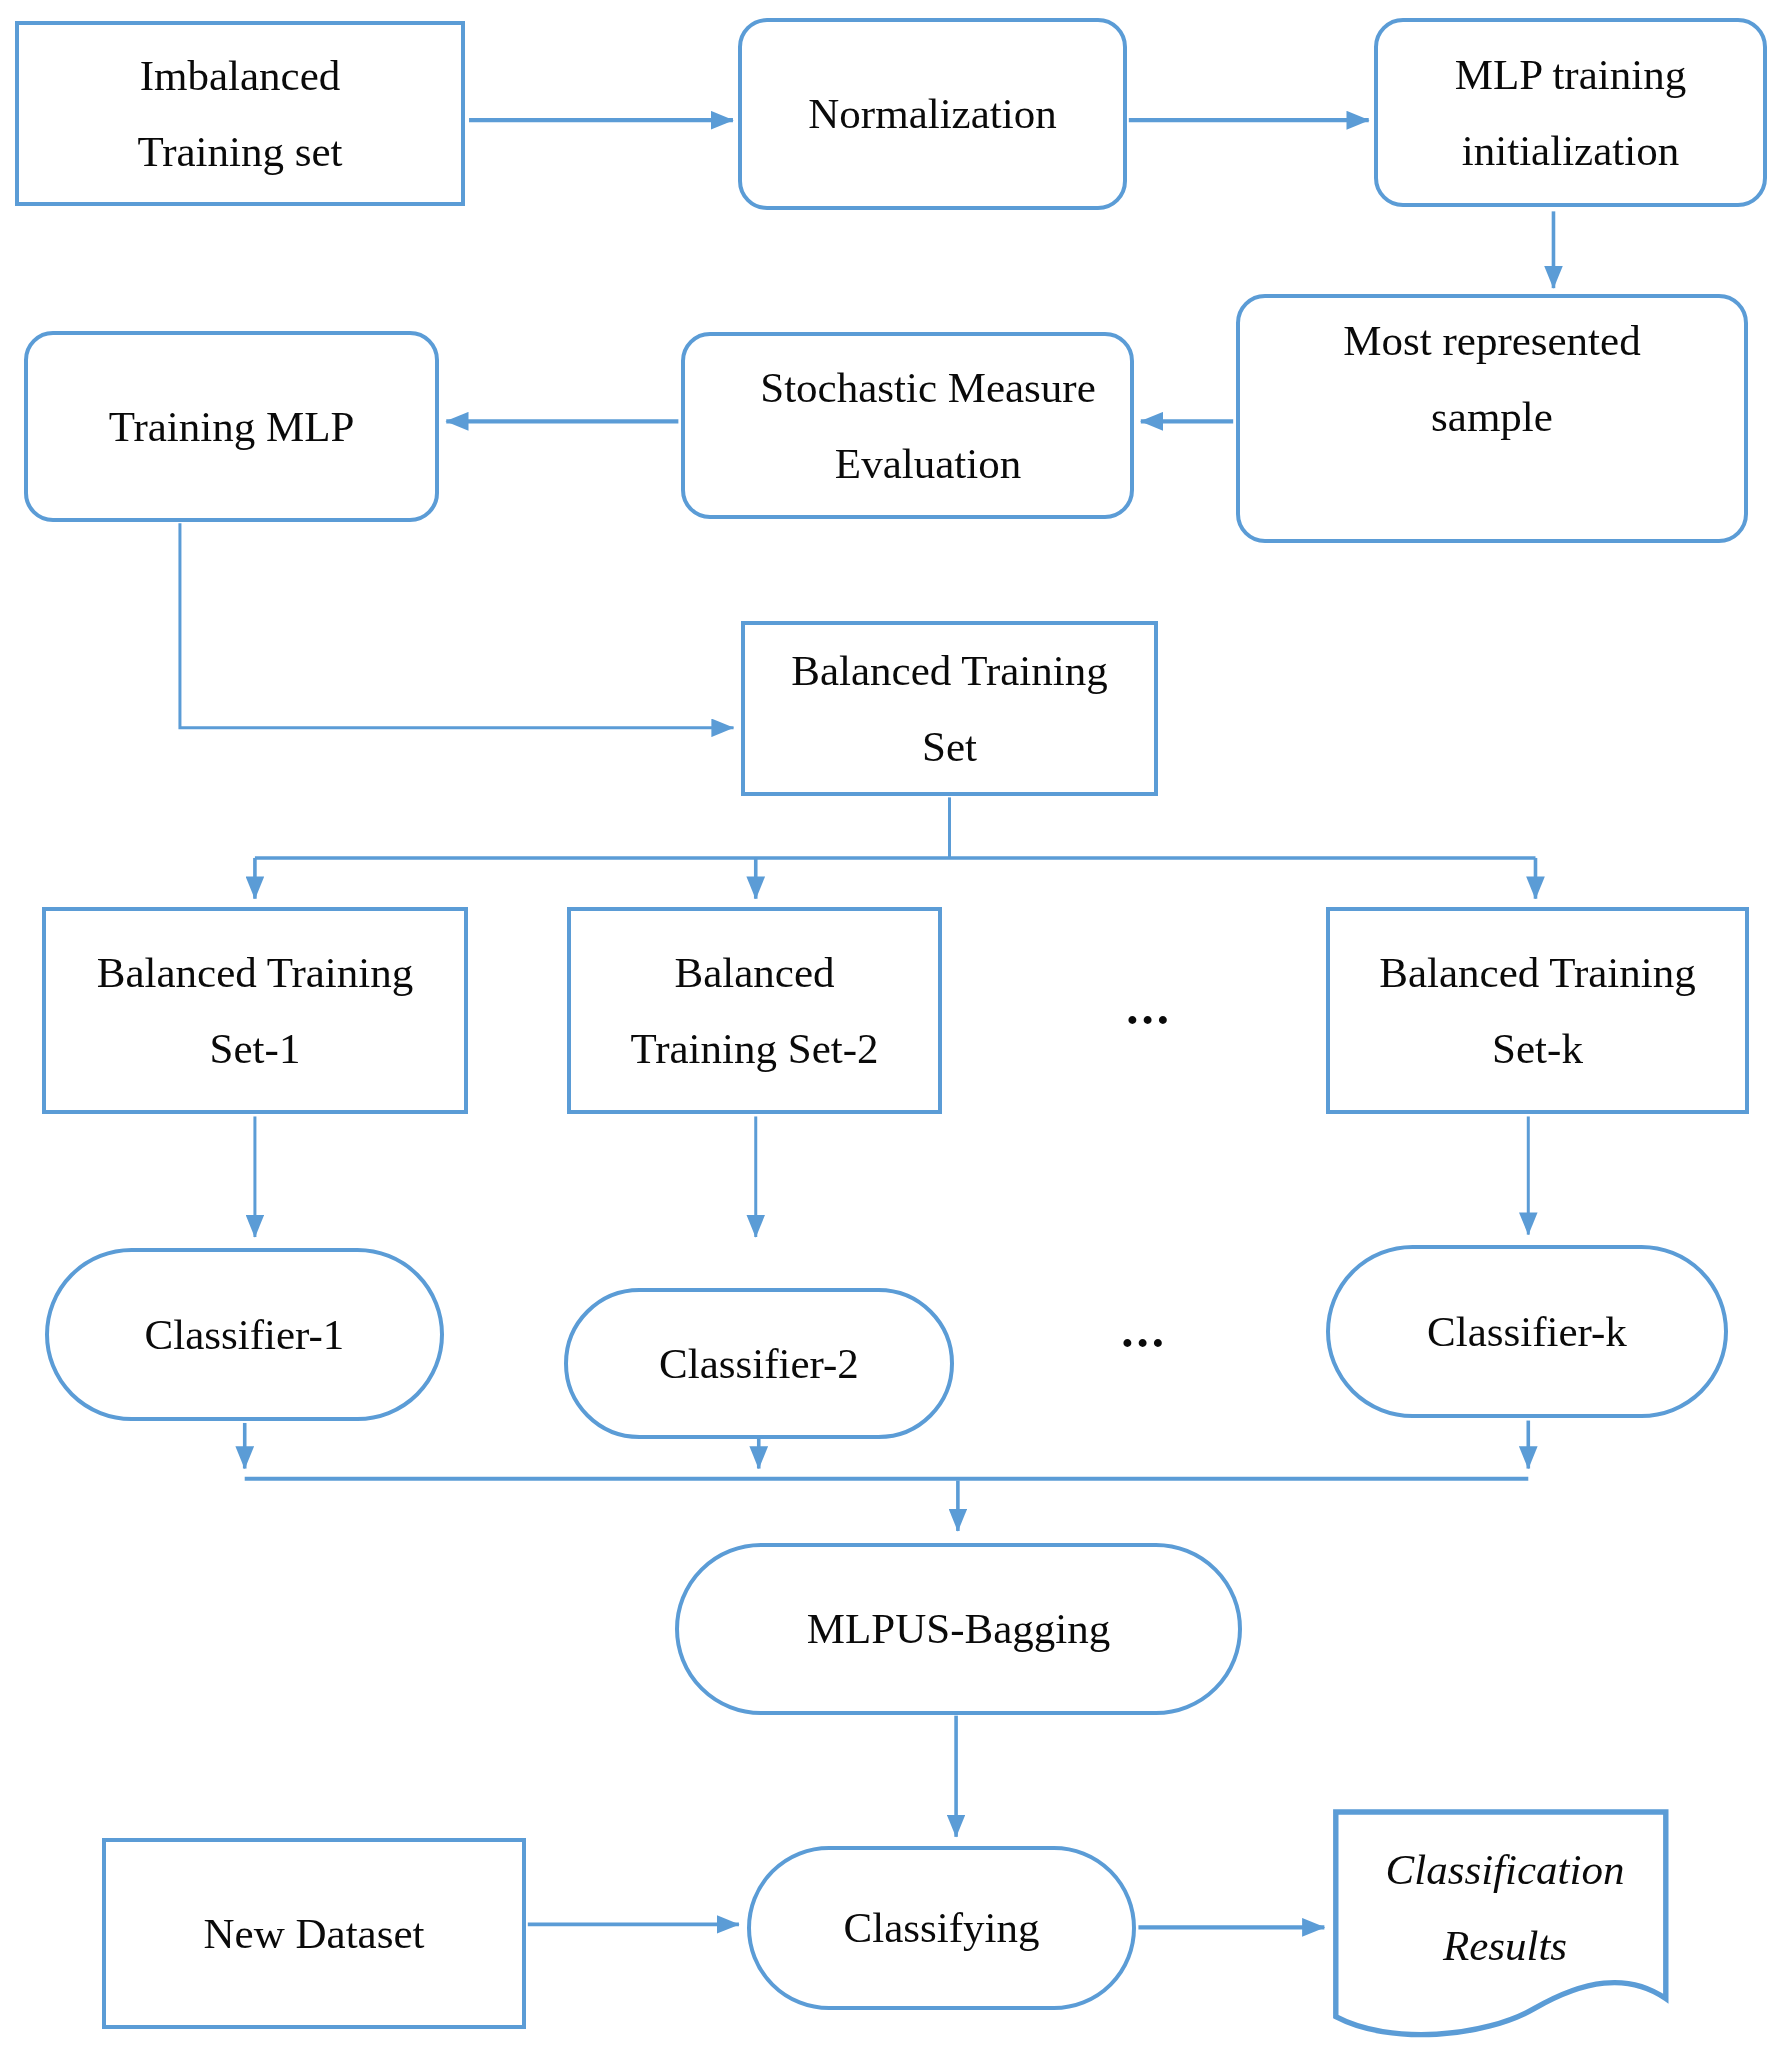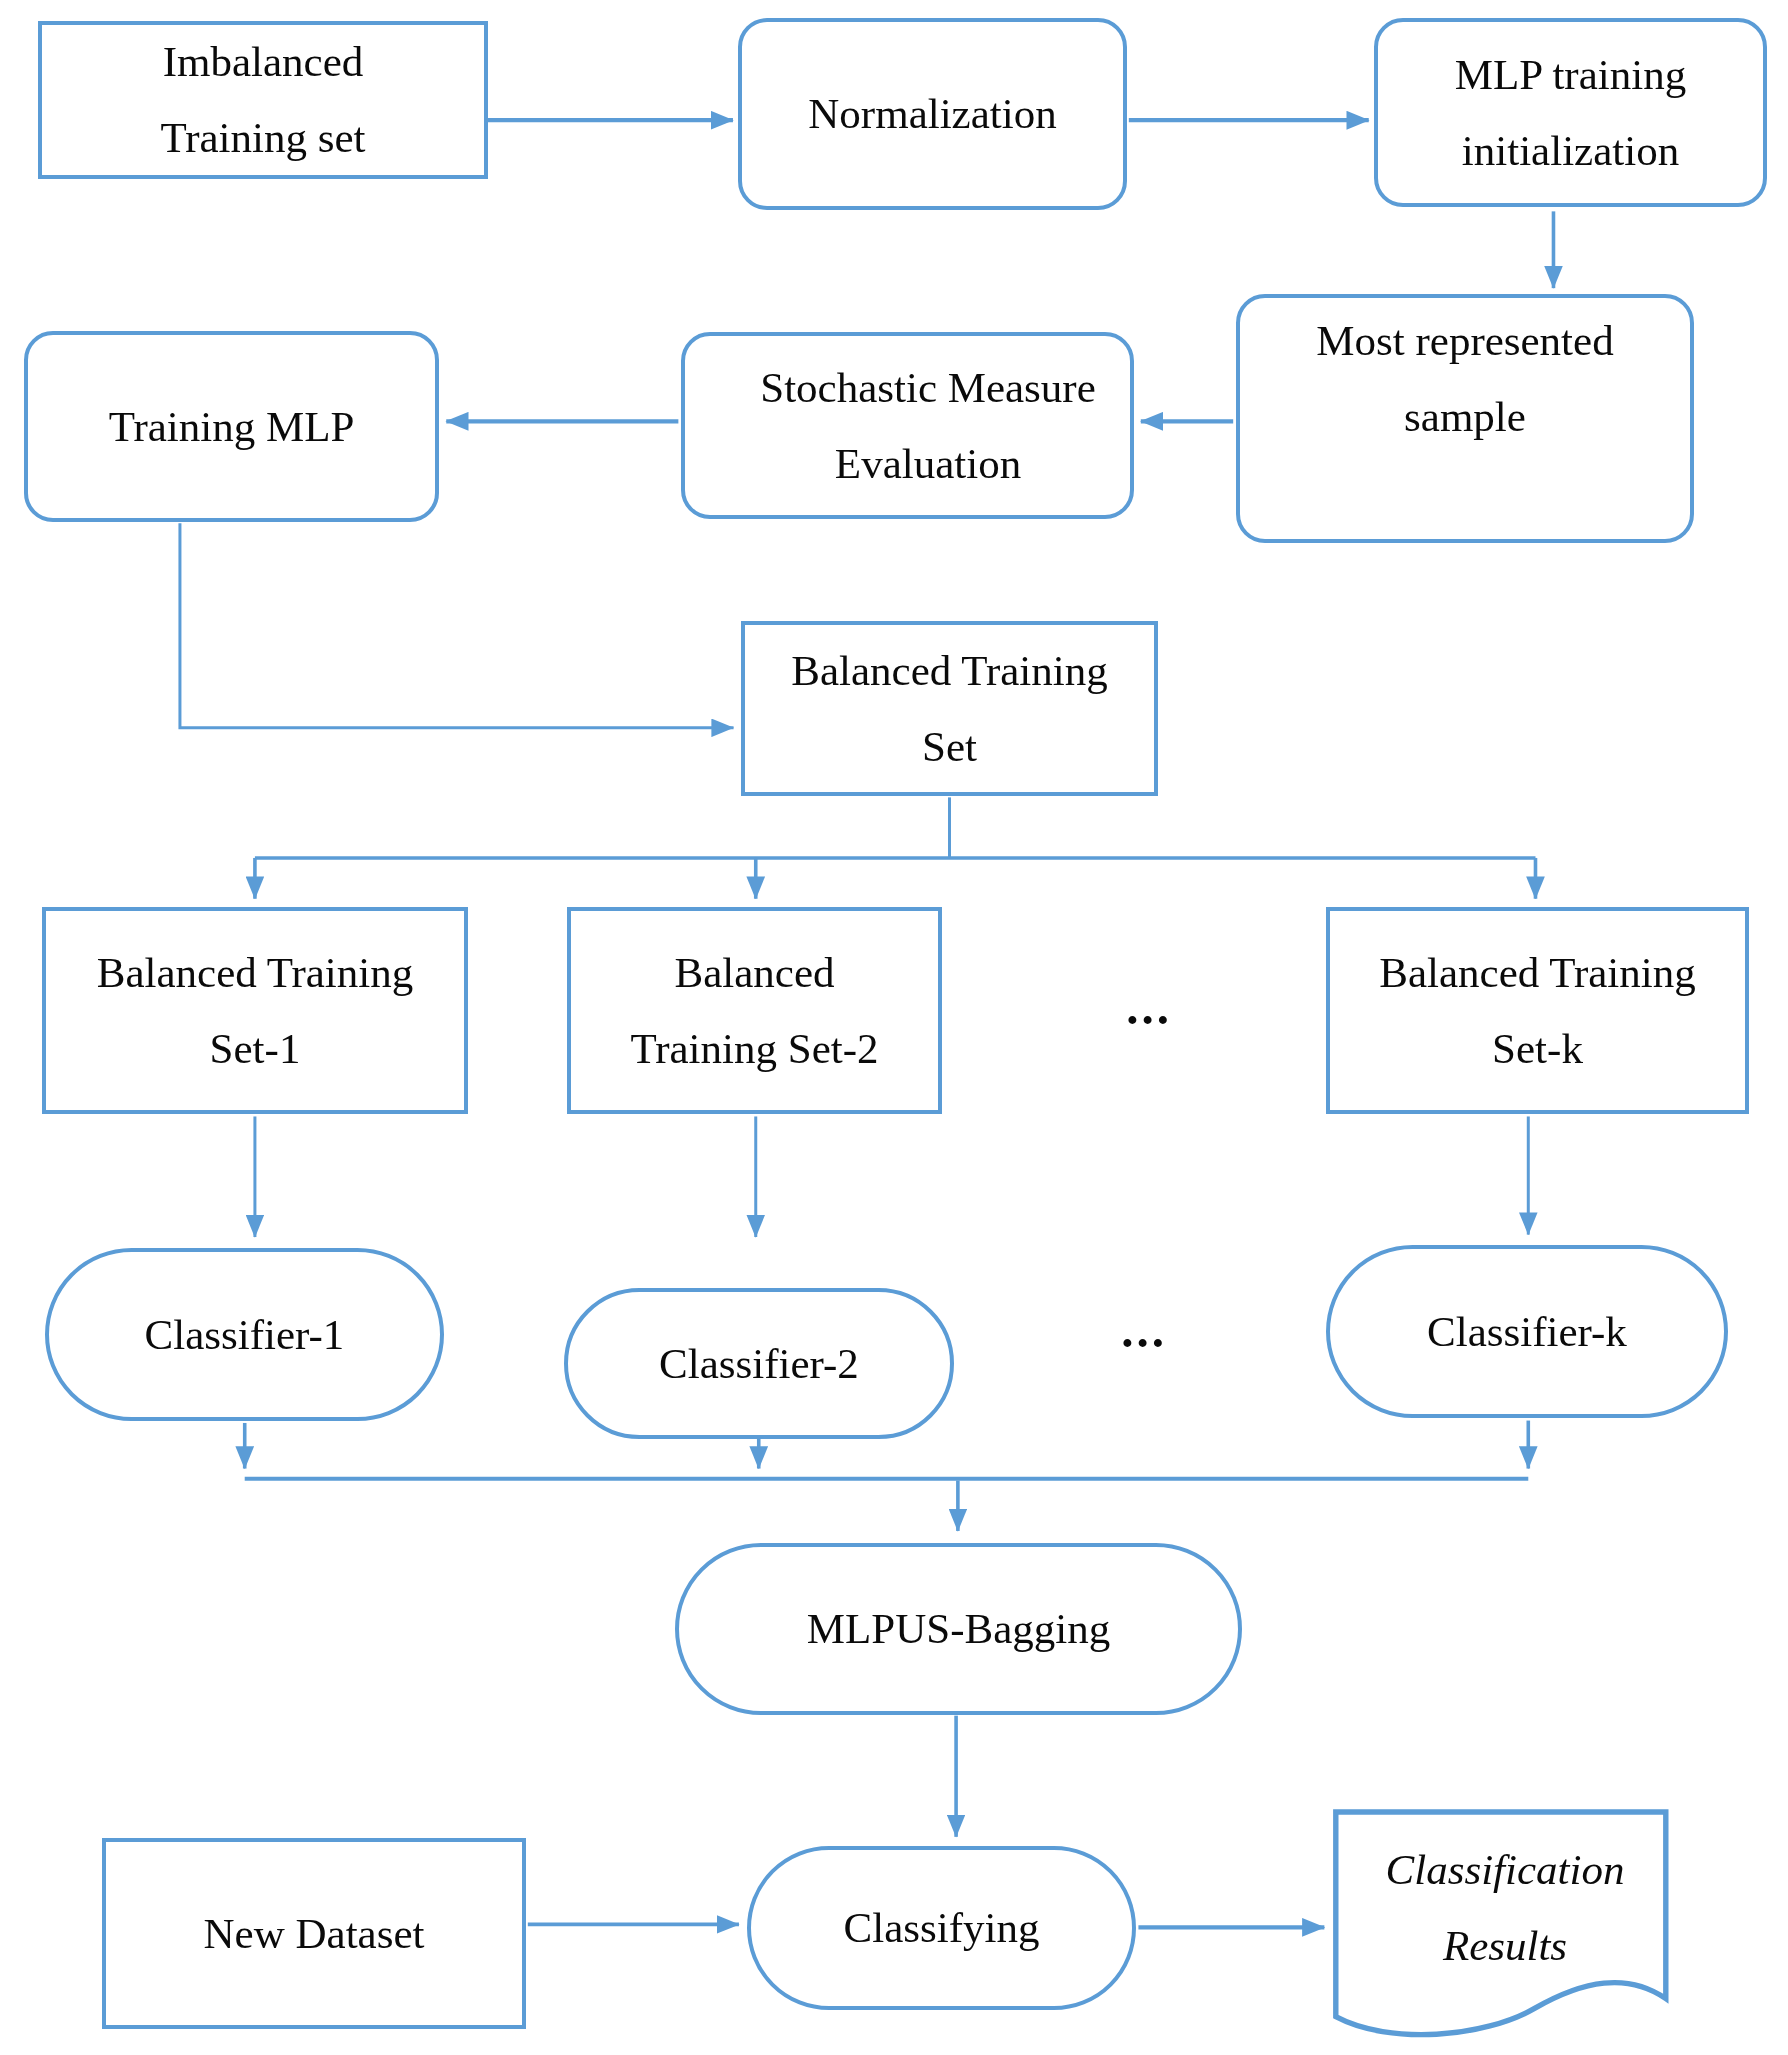--- a/index.html
+++ b/index.html
@@ -81,35 +81,35 @@
     <path d="M408,2465 H2548" stroke="#5b9cd6" stroke-width="7" fill="none"></path>
 
     <path d="M1597,2468 V2552" stroke="#5b9cd6" stroke-width="6" fill="none" marker-end="url(#a6)"></path>
 
     <path d="M1594,2860 V3062" stroke="#5b9cd6" stroke-width="6" fill="none" marker-end="url(#a6)"></path>
 
     <path d="M880,3208 H1232" stroke="#5b9cd6" stroke-width="6" fill="none" marker-end="url(#a6)"></path>
     <path d="M1898,3213 H2208" stroke="#5b9cd6" stroke-width="7" fill="none" marker-end="url(#a7)"></path>
   </svg>
 
-  <div class="shape" style="left:15px;top:21px;width:450px;height:158px;margin-left:23px;">
+  <div class="shape" style="left:15px;top:21px;width:450px;height:185px;">
     <span class="line">Imbalanced</span>
     <span class="line">Training set</span>
   </div>
 
   <div class="shape rounded" style="left:738px;top:18px;width:389px;height:192px;">
     <span class="line">Normalization</span>
   </div>
 
   <div class="shape rounded" style="left:1374px;top:18px;width:393px;height:189px;">
     <span class="line">MLP training</span>
     <span class="line">initialization</span>
   </div>
 
-  <div class="shape rounded" style="left:1236px;top:294px;width:458px;height:249px;padding-bottom:79px;">
+  <div class="shape rounded" style="left:1236px;top:294px;width:512px;height:249px;padding-bottom:79px;">
     <span class="line">Most represented</span>
     <span class="line">sample</span>
   </div>
 
   <div class="shape rounded" style="left:681px;top:332px;width:453px;height:187px;padding-left:41px;">
     <span class="line">Stochastic Measure</span>
     <span class="line">Evaluation</span>
   </div>
 
   <div class="shape rounded" style="left:24px;top:331px;width:415px;height:191px;">

